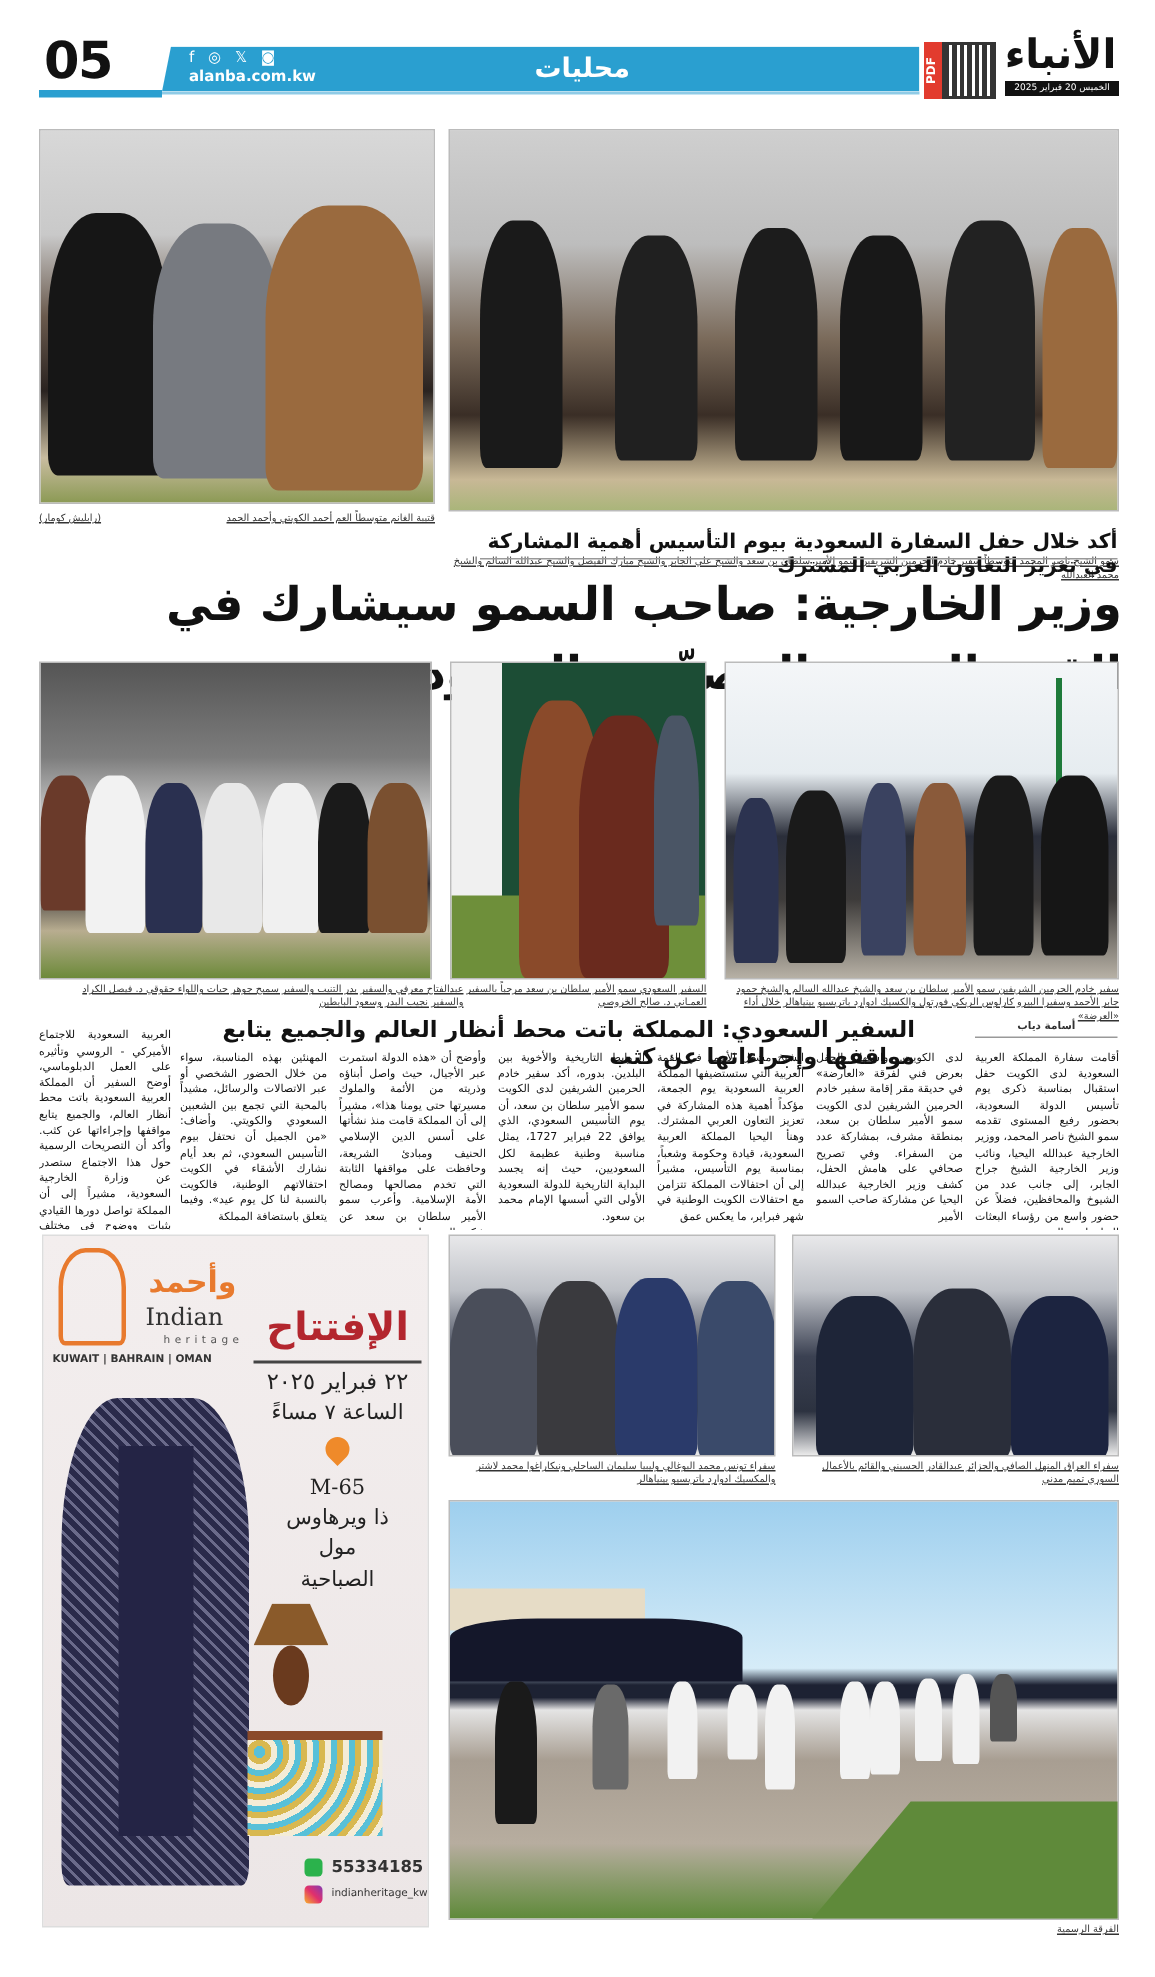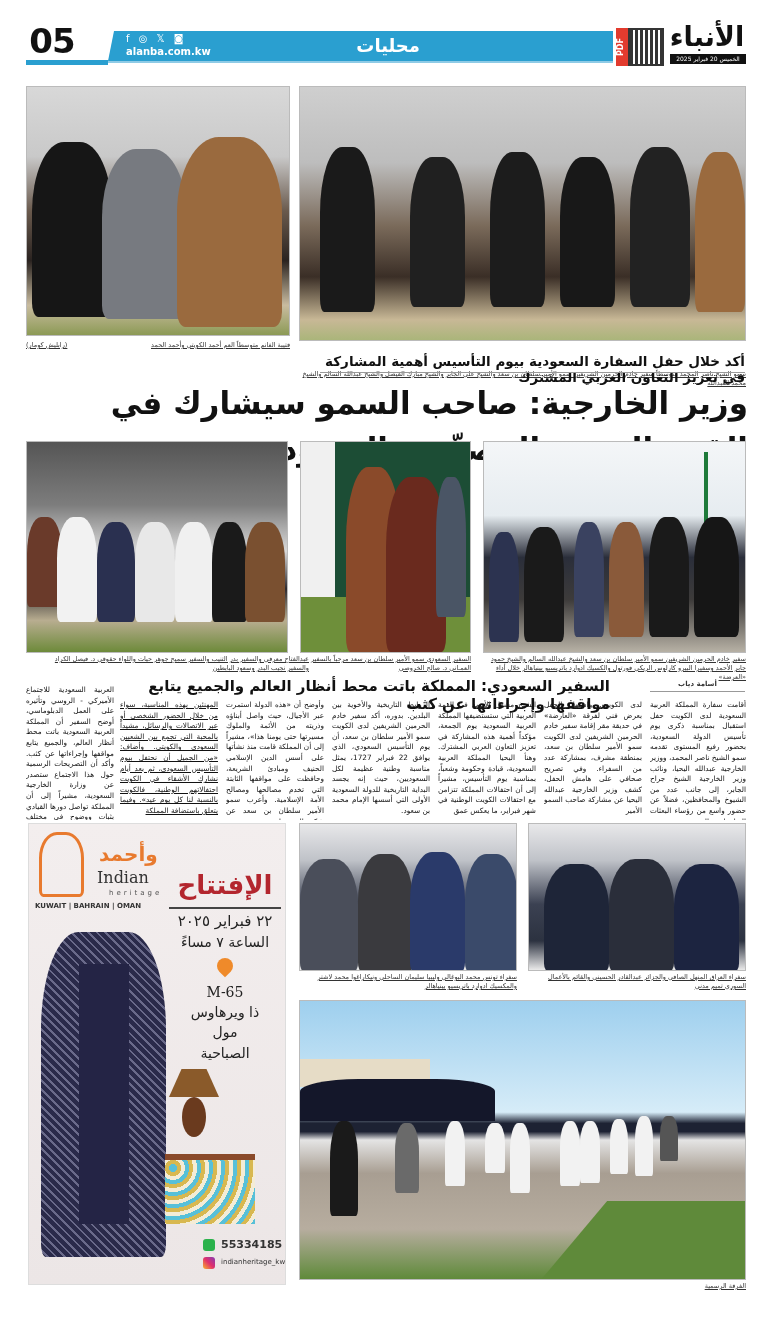--- a/index.html
+++ b/index.html
@@ -135,21 +135,21 @@
 <div class="abs cap" style="left:26px; top:655px; width:262px;margin-left:21px;">عبدالفتاح معرفي والسفير بدر التنيب والسفير سميح جوهر حيات واللواء حقوقي د. فيصل الكراد والسفير نجيب البدر وسعود البابطين</div>
 
 <div class="abs byline">أسامة دياب</div>
 <div class="abs subhead">السفير السعودي: المملكة باتت محط أنظار العالم والجميع يتابع مواقفها وإجراءاتها عن كثب</div>
 
 <div class="abs col" style="left:650px; top:700px; width:96px; height:120px; overflow:hidden;">أقامت سفارة المملكة العربية السعودية لدى الكويت حفل استقبال بمناسبة ذكرى يوم تأسيس الدولة السعودية، بحضور رفيع المستوى تقدمه سمو الشيخ ناصر المحمد، ووزير الخارجية عبدالله اليحيا، ونائب وزير الخارجية الشيخ جراح الجابر، إلى جانب عدد من الشيوخ والمحافظين، فضلاً عن حضور واسع من رؤساء البعثات الدبلوماسية المعتمدة</div>
 <div class="abs col" style="left:544px; top:684px; width:98px; height:136px; overflow:hidden; top:700px;">لدى الكويت. واستهل الحفل بعرض فني لفرقة «العارضة» في حديقة مقر إقامة سفير خادم الحرمين الشريفين لدى الكويت سمو الأمير سلطان بن سعد، بمنطقة مشرف، بمشاركة عدد من السفراء. وفي تصريح صحافي على هامش الحفل، كشف وزير الخارجية عبدالله اليحيا عن مشاركة صاحب السمو الأمير</div>
 <div class="abs col" style="left:438px; top:700px; width:98px; height:120px; overflow:hidden;">الشيخ مشعل الأحمد في القمة العربية التي ستستضيفها المملكة العربية السعودية يوم الجمعة، مؤكداً أهمية هذه المشاركة في تعزيز التعاون العربي المشترك. وهنأ اليحيا المملكة العربية السعودية، قيادة وحكومة وشعباً، بمناسبة يوم التأسيس، مشيراً إلى أن احتفالات المملكة تتزامن مع احتفالات الكويت الوطنية في شهر فبراير، ما يعكس عمق</div>
 <div class="abs col" style="left:332px; top:700px; width:98px; height:120px; overflow:hidden;">الروابط التاريخية والأخوية بين البلدين. بدوره، أكد سفير خادم الحرمين الشريفين لدى الكويت سمو الأمير سلطان بن سعد، أن يوم التأسيس السعودي، الذي يوافق 22 فبراير 1727، يمثل مناسبة وطنية عظيمة لكل السعوديين، حيث إنه يجسد البداية التاريخية للدولة السعودية الأولى التي أسسها الإمام محمد بن سعود.</div>
 <div class="abs col" style="left:226px; top:700px; width:98px; height:120px; overflow:hidden;">وأوضح أن «هذه الدولة استمرت عبر الأجيال، حيث واصل أبناؤه وذريته من الأئمة والملوك مسيرتها حتى يومنا هذا»، مشيراً إلى أن المملكة قامت منذ نشأتها على أسس الدين الإسلامي الحنيف ومبادئ الشريعة، وحافظت على مواقفها الثابتة التي تخدم مصالحها ومصالح الأمة الإسلامية. وأعرب سمو الأمير سلطان بن سعد عن شكره العميق لجميع</div>
-<div class="abs col" style="left:120px; top:700px; width:98px; height:120px; overflow:hidden;text-decoration:underline;">المهنئين بهذه المناسبة، سواء من خلال الحضور الشخصي أو عبر الاتصالات والرسائل، مشيداً بالمحبة التي تجمع بين الشعبين السعودي والكويتي. وأضاف: «من الجميل أن نحتفل بيوم التأسيس السعودي، ثم بعد أيام نشارك الأشقاء في الكويت احتفالاتهم الوطنية، فالكويت بالنسبة لنا كل يوم عيد». وفيما يتعلق باستضافة المملكة</div>
+<div class="abs col" style="left:120px; top:700px; width:98px; height:120px; overflow:hidden;">المهنئين بهذه المناسبة، سواء من خلال الحضور الشخصي أو عبر الاتصالات والرسائل، مشيداً بالمحبة التي تجمع بين الشعبين السعودي والكويتي. وأضاف: «من الجميل أن نحتفل بيوم التأسيس السعودي، ثم بعد أيام نشارك الأشقاء في الكويت احتفالاتهم الوطنية، فالكويت بالنسبة لنا كل يوم عيد». وفيما يتعلق باستضافة المملكة</div>
 <div class="abs col" style="left:26px; top:685px; width:88px; height:135px; overflow:hidden;">العربية السعودية للاجتماع الأميركي - الروسي وتأثيره على العمل الدبلوماسي، أوضح السفير أن المملكة العربية السعودية باتت محط أنظار العالم، والجميع يتابع مواقفها وإجراءاتها عن كثب. وأكد أن التصريحات الرسمية حول هذا الاجتماع ستصدر عن وزارة الخارجية السعودية، مشيراً إلى أن المملكة تواصل دورها القيادي بثبات ووضوح في مختلف القضايا الدولية، مما عزز مكانتها كوجهة رئيسية لصناع القرار على مستوى العالم.</div>
 
 <div class="abs photo ph-suits" style="left:528px; top:823px; width:218px; height:148px;">
   <div class="figure" style="left:15px; top:40px; width:65px; height:108px; background:#1e2538;"></div>
   <div class="figure" style="left:80px; top:35px; width:65px; height:113px; background:#2a2e3a;"></div>
   <div class="figure" style="left:145px; top:40px; width:65px; height:108px; background:#1c2440;"></div>
 </div>
 <div class="abs photo ph-suits" style="left:299px; top:823px; width:218px; height:148px;">
   <div class="figure" style="left:0px; top:35px; width:58px; height:113px; background:#4a4e5a;"></div>
   <div class="figure" style="left:58px; top:30px; width:55px; height:118px; background:#3a3a3e;"></div>

